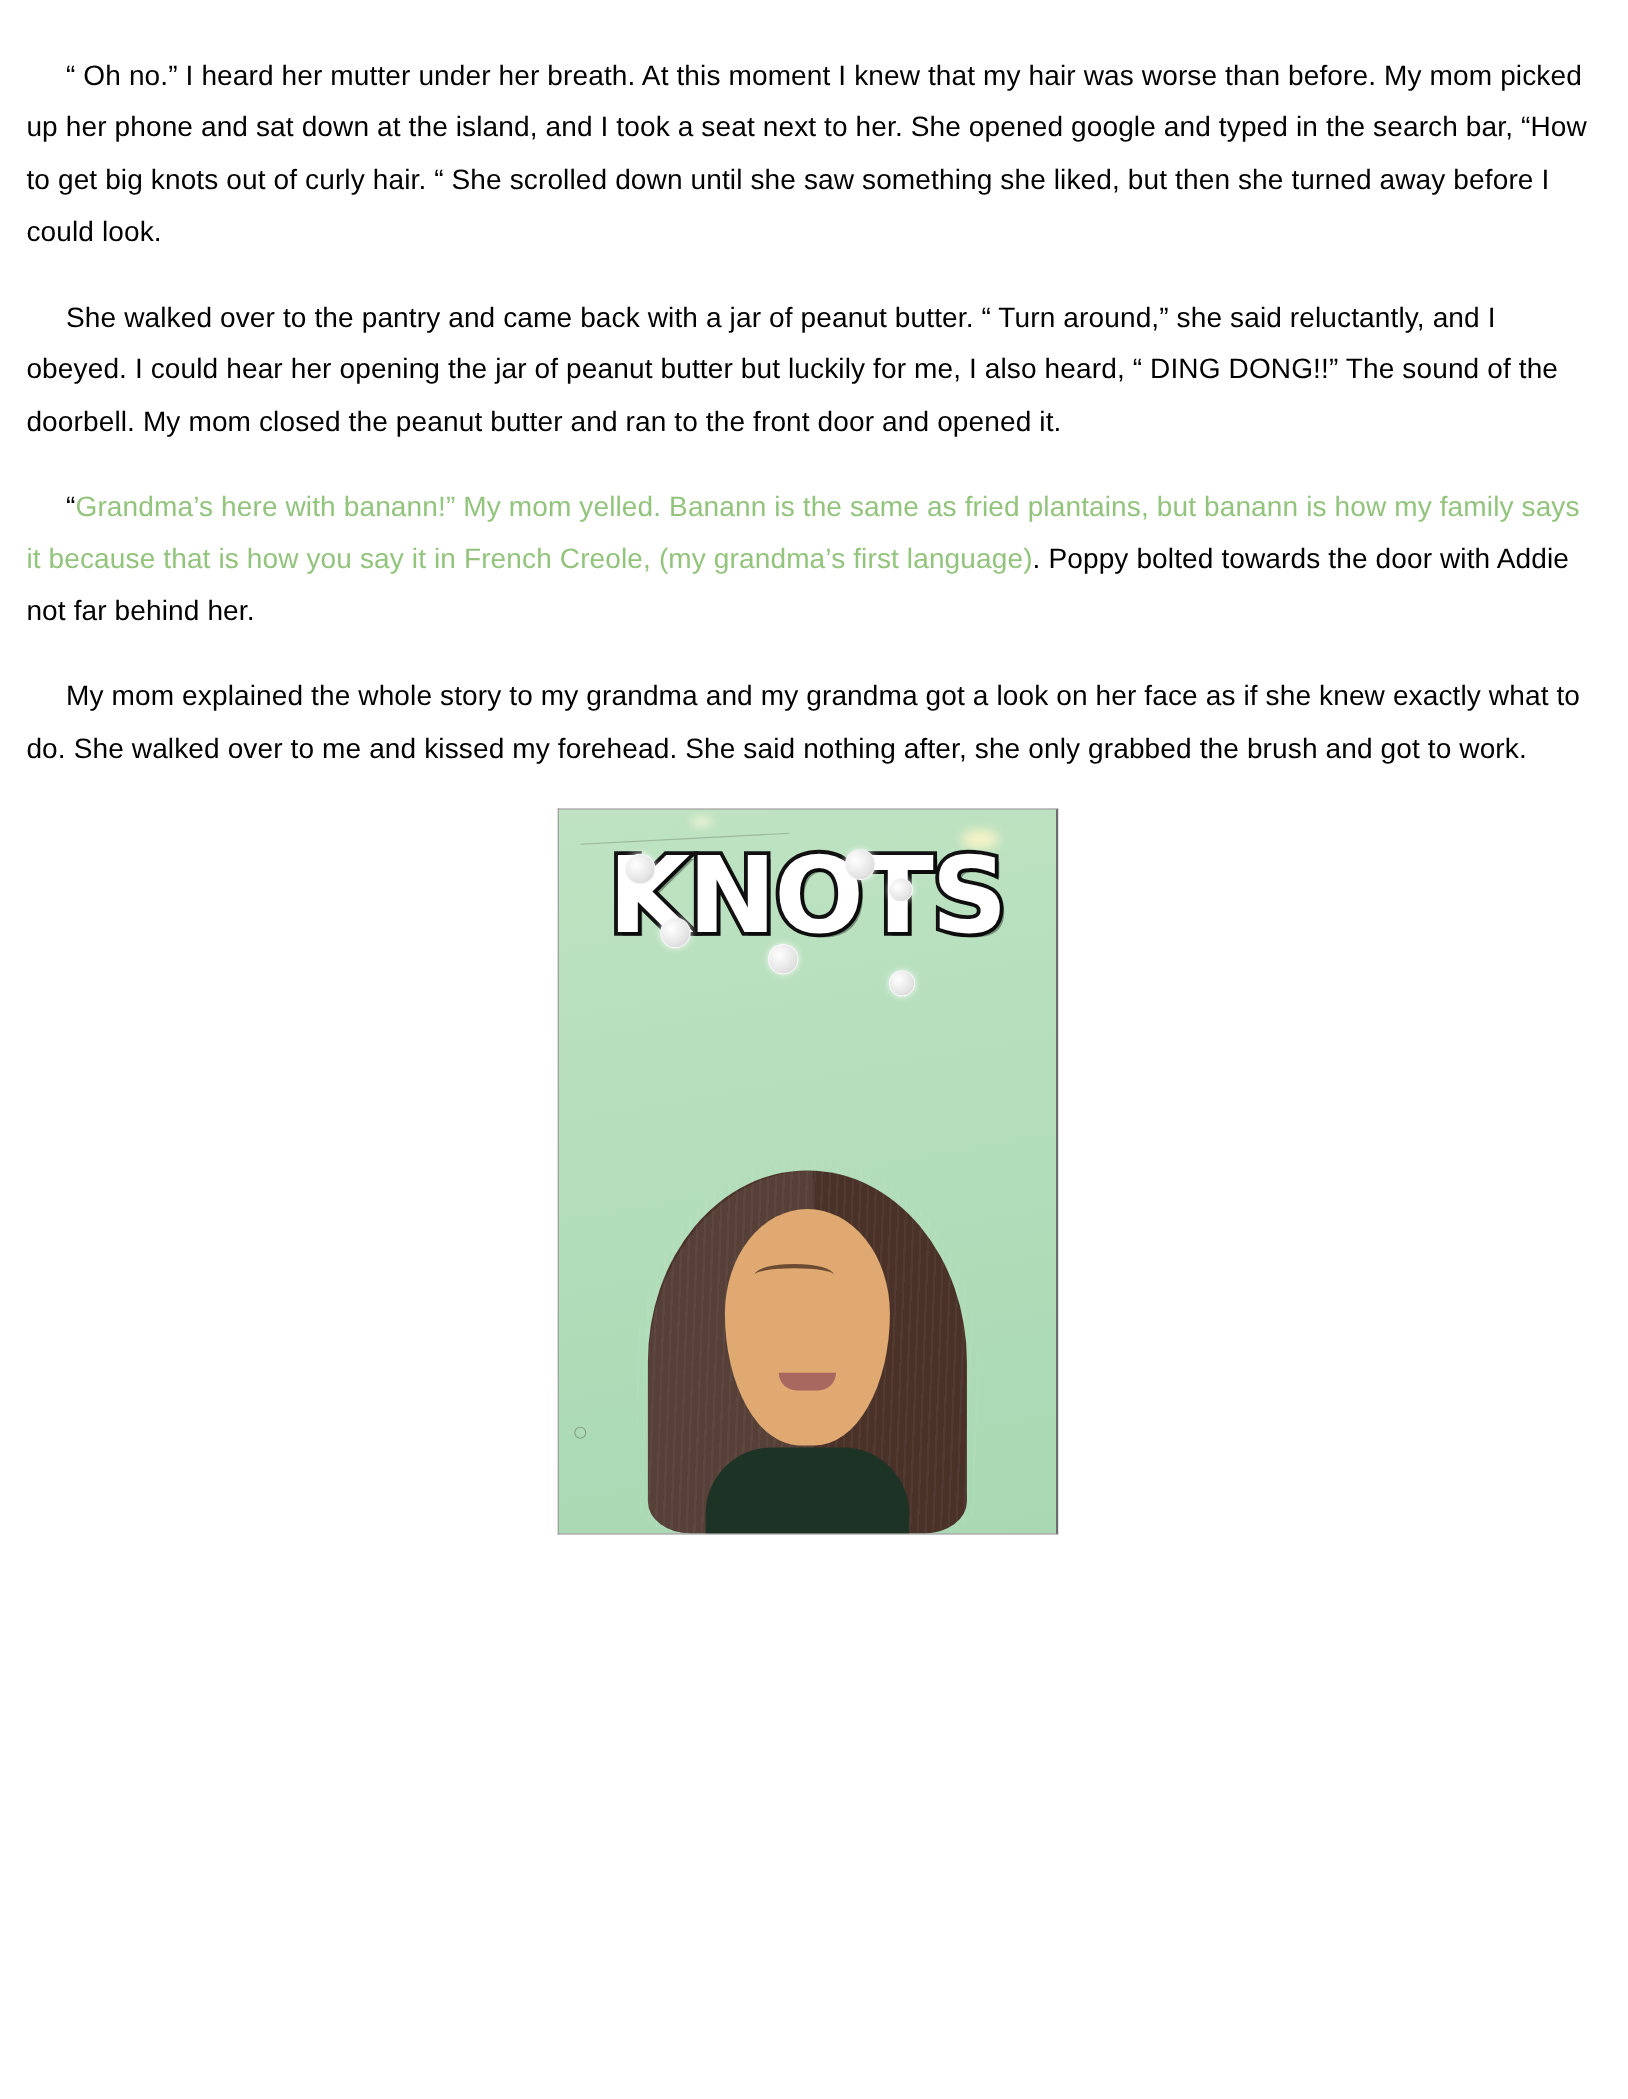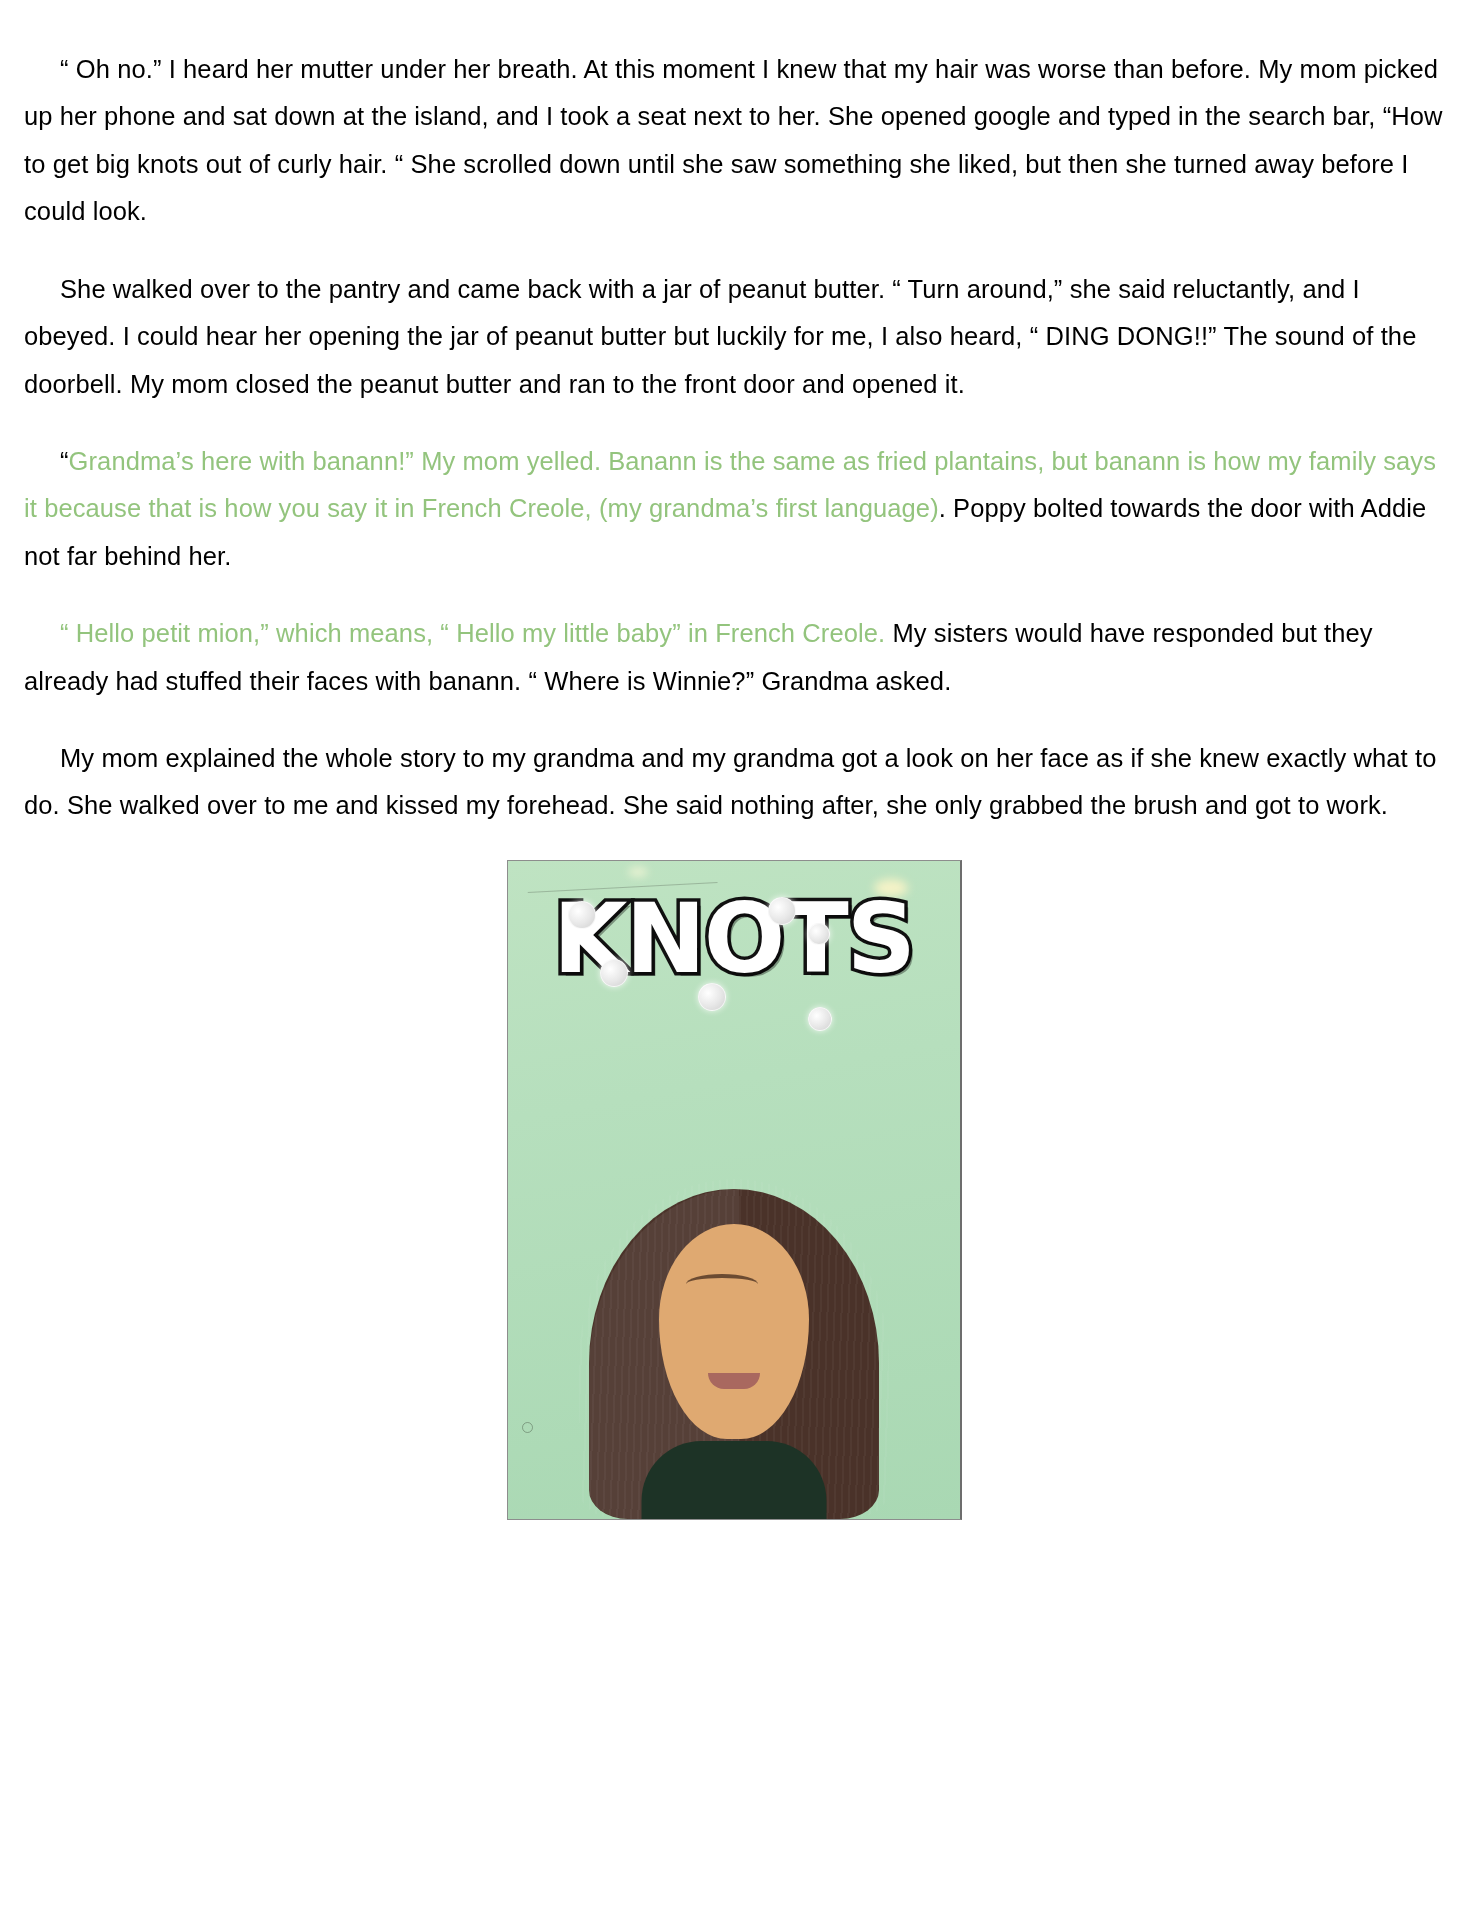--- a/index.html
+++ b/index.html
@@ -206,23 +206,20 @@
     </p>
 
     <p class="para">
       <span class="indent"></span><span>She walked over to the pantry and came back with a jar of peanut butter. “ Turn around,” she said reluctantly, and I obeyed. I could hear her opening the jar of peanut butter but luckily for me, I also heard, “ DING DONG!!” The sound of the doorbell. My mom closed the peanut butter and ran to the front door and opened it.</span>
     </p>
 
     <p class="para">
       <span class="indent"></span><span>“</span><span class="green">Grandma’s here with banann!” My mom yelled. Banann is the same as fried plantains, but banann is how my family says it because that is how you say it in French Creole, (my grandma’s first language)</span><span>. Poppy bolted towards the door with Addie not far behind her.</span>
     </p>
 
-    <p class="para">
-      <span class="indent"></span><span class="green">“ Hello petit mion,” which means, “ Hello my little baby” in French Creole.</span><span> My sisters would have responded but they already had stuffed their faces with banann.  “ Where is Winnie?” Grandma asked.</span>
-    </p>
 
     <p class="para">
       <span class="indent"></span><span>My mom explained the whole story to my grandma and my grandma got a look on her face as if she knew exactly what to do. She walked over to me and kissed my forehead. She said nothing after, she only grabbed the brush and got to work.</span>
     </p>
 
     <div class="figure">
       <div class="cover">
         <div class="glow1"></div>
         <div class="glow2"></div>
         <div class="hairline"></div>

